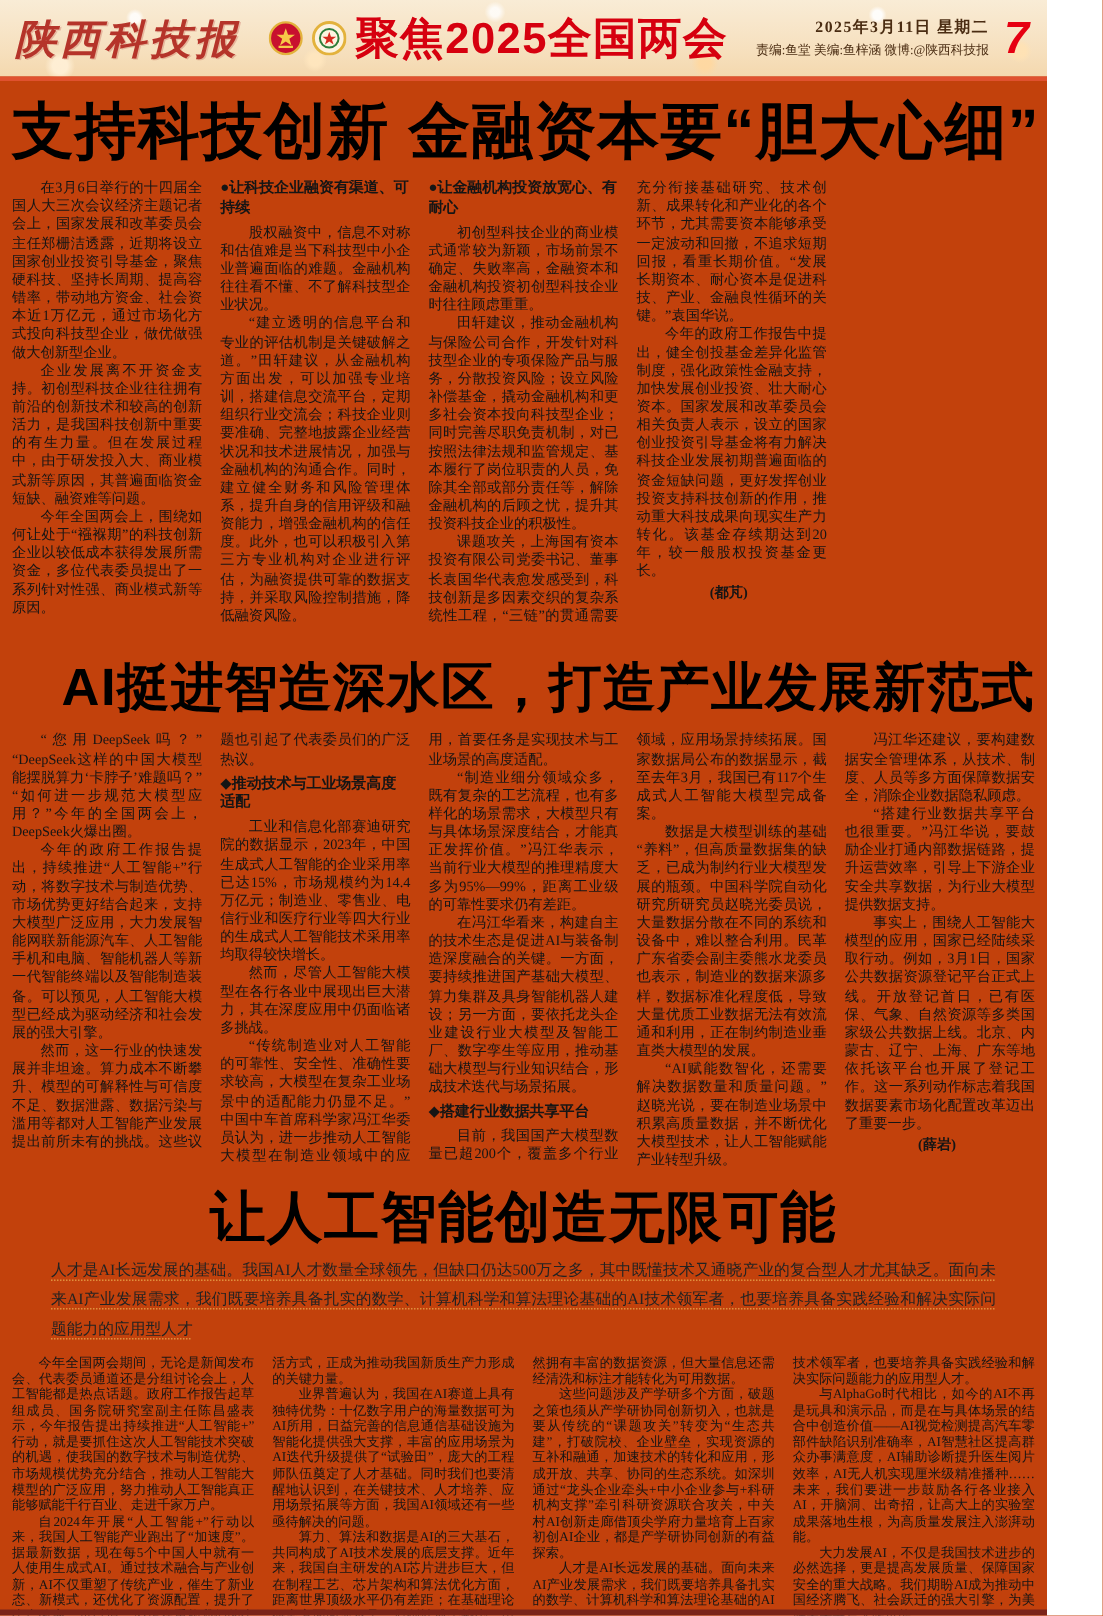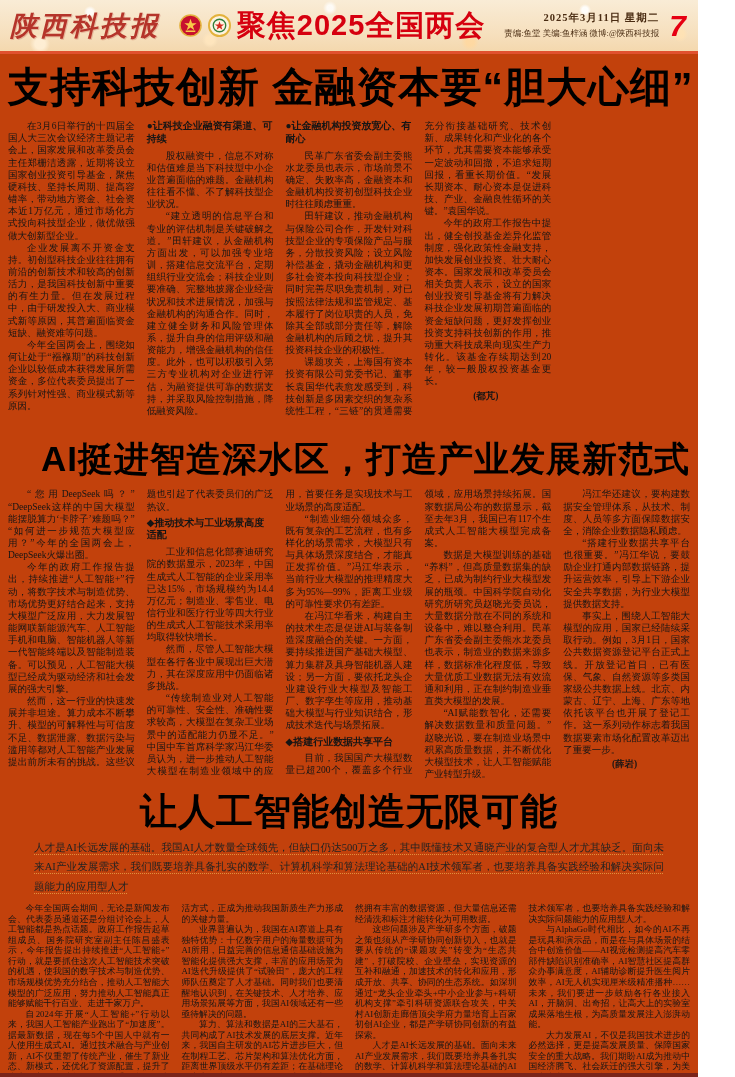--- a/index.html
+++ b/index.html
@@ -106,21 +106,21 @@
     <section>
       <h1 class="headline headline-a1">支持科技创新  金融资本要“胆大心细”</h1>
       <div class="article-body body-a1">
           <p class="blk-p">在3月6日举行的十四届全国人大三次会议经济主题记者会上，国家发展和改革委员会主任郑栅洁透露，近期将设立国家创业投资引导基金，聚焦硬科技、坚持长周期、提高容错率，带动地方资金、社会资本近1万亿元，通过市场化方式投向科技型企业，做优做强做大创新型企业。</p>
           <p class="blk-p">企业发展离不开资金支持。初创型科技企业往往拥有前沿的创新技术和较高的创新活力，是我国科技创新中重要的有生力量。但在发展过程中，由于研发投入大、商业模式新等原因，其普遍面临资金短缺、融资难等问题。</p>
           <p class="blk-p">今年全国两会上，围绕如何让处于“襁褓期”的科技创新企业以较低成本获得发展所需资金，多位代表委员提出了一系列针对性强、商业模式新等原因。</p>
           <p class="blk-subhead">●让科技企业融资有渠道、可持续</p>
           <p class="blk-p">股权融资中，信息不对称和估值难是当下科技型中小企业普遍面临的难题。金融机构往往看不懂、不了解科技型企业状况。</p>
           <p class="blk-p">“建立透明的信息平台和专业的评估机制是关键破解之道。”田轩建议，从金融机构方面出发，可以加强专业培训，搭建信息交流平台，定期组织行业交流会；科技企业则要准确、完整地披露企业经营状况和技术进展情况，加强与金融机构的沟通合作。同时，建立健全财务和风险管理体系，提升自身的信用评级和融资能力，增强金融机构的信任度。此外，也可以积极引入第三方专业机构对企业进行评估，为融资提供可靠的数据支持，并采取风险控制措施，降低融资风险。</p>
           <p class="blk-subhead">●让金融机构投资放宽心、有耐心</p>
-          <p class="blk-p">民革广东省委会副主委熊水龙委员也表示，市场前景不确定、失败率高，金融资本和金融机构投资初创型科技企业时往往顾虑重重。</p>
+          <p class="blk-p">初创型科技企业的商业模式通常较为新颖，市场前景不确定、失败率高，金融资本和金融机构投资初创型科技企业时往往顾虑重重。</p>
           <p class="blk-p">田轩建议，推动金融机构与保险公司合作，开发针对科技型企业的专项保险产品与服务，分散投资风险；设立风险补偿基金，撬动金融机构和更多社会资本投向科技型企业；同时完善尽职免责机制，对已按照法律法规和监管规定、基本履行了岗位职责的人员，免除其全部或部分责任等，解除金融机构的后顾之忧，提升其投资科技企业的积极性。</p>
           <p class="blk-p">课题攻关，上海国有资本投资有限公司党委书记、董事长袁国华代表愈发感受到，科技创新是多因素交织的复杂系统性工程，“三链”的贯通需要充分衔接基础研究、技术创新、成果转化和产业化的各个环节，尤其需要资本能够承受一定波动和回撤，不追求短期回报，看重长期价值。“发展长期资本、耐心资本是促进科技、产业、金融良性循环的关键。”袁国华说。</p>
           <p class="blk-p">今年的政府工作报告中提出，健全创投基金差异化监管制度，强化政策性金融支持，加快发展创业投资、壮大耐心资本。国家发展和改革委员会相关负责人表示，设立的国家创业投资引导基金将有力解决科技企业发展初期普遍面临的资金短缺问题，更好发挥创业投资支持科技创新的作用，推动重大科技成果向现实生产力转化。该基金存续期达到20年，较一般股权投资基金更长。</p>
           <p class="blk-byline">(都芃)</p>
         </div>
     </section>
 
     <section>
       <h1 class="headline headline-a2">AI挺进智造深水区，打造产业发展新范式</h1>
       <div class="article-body body-a2">

